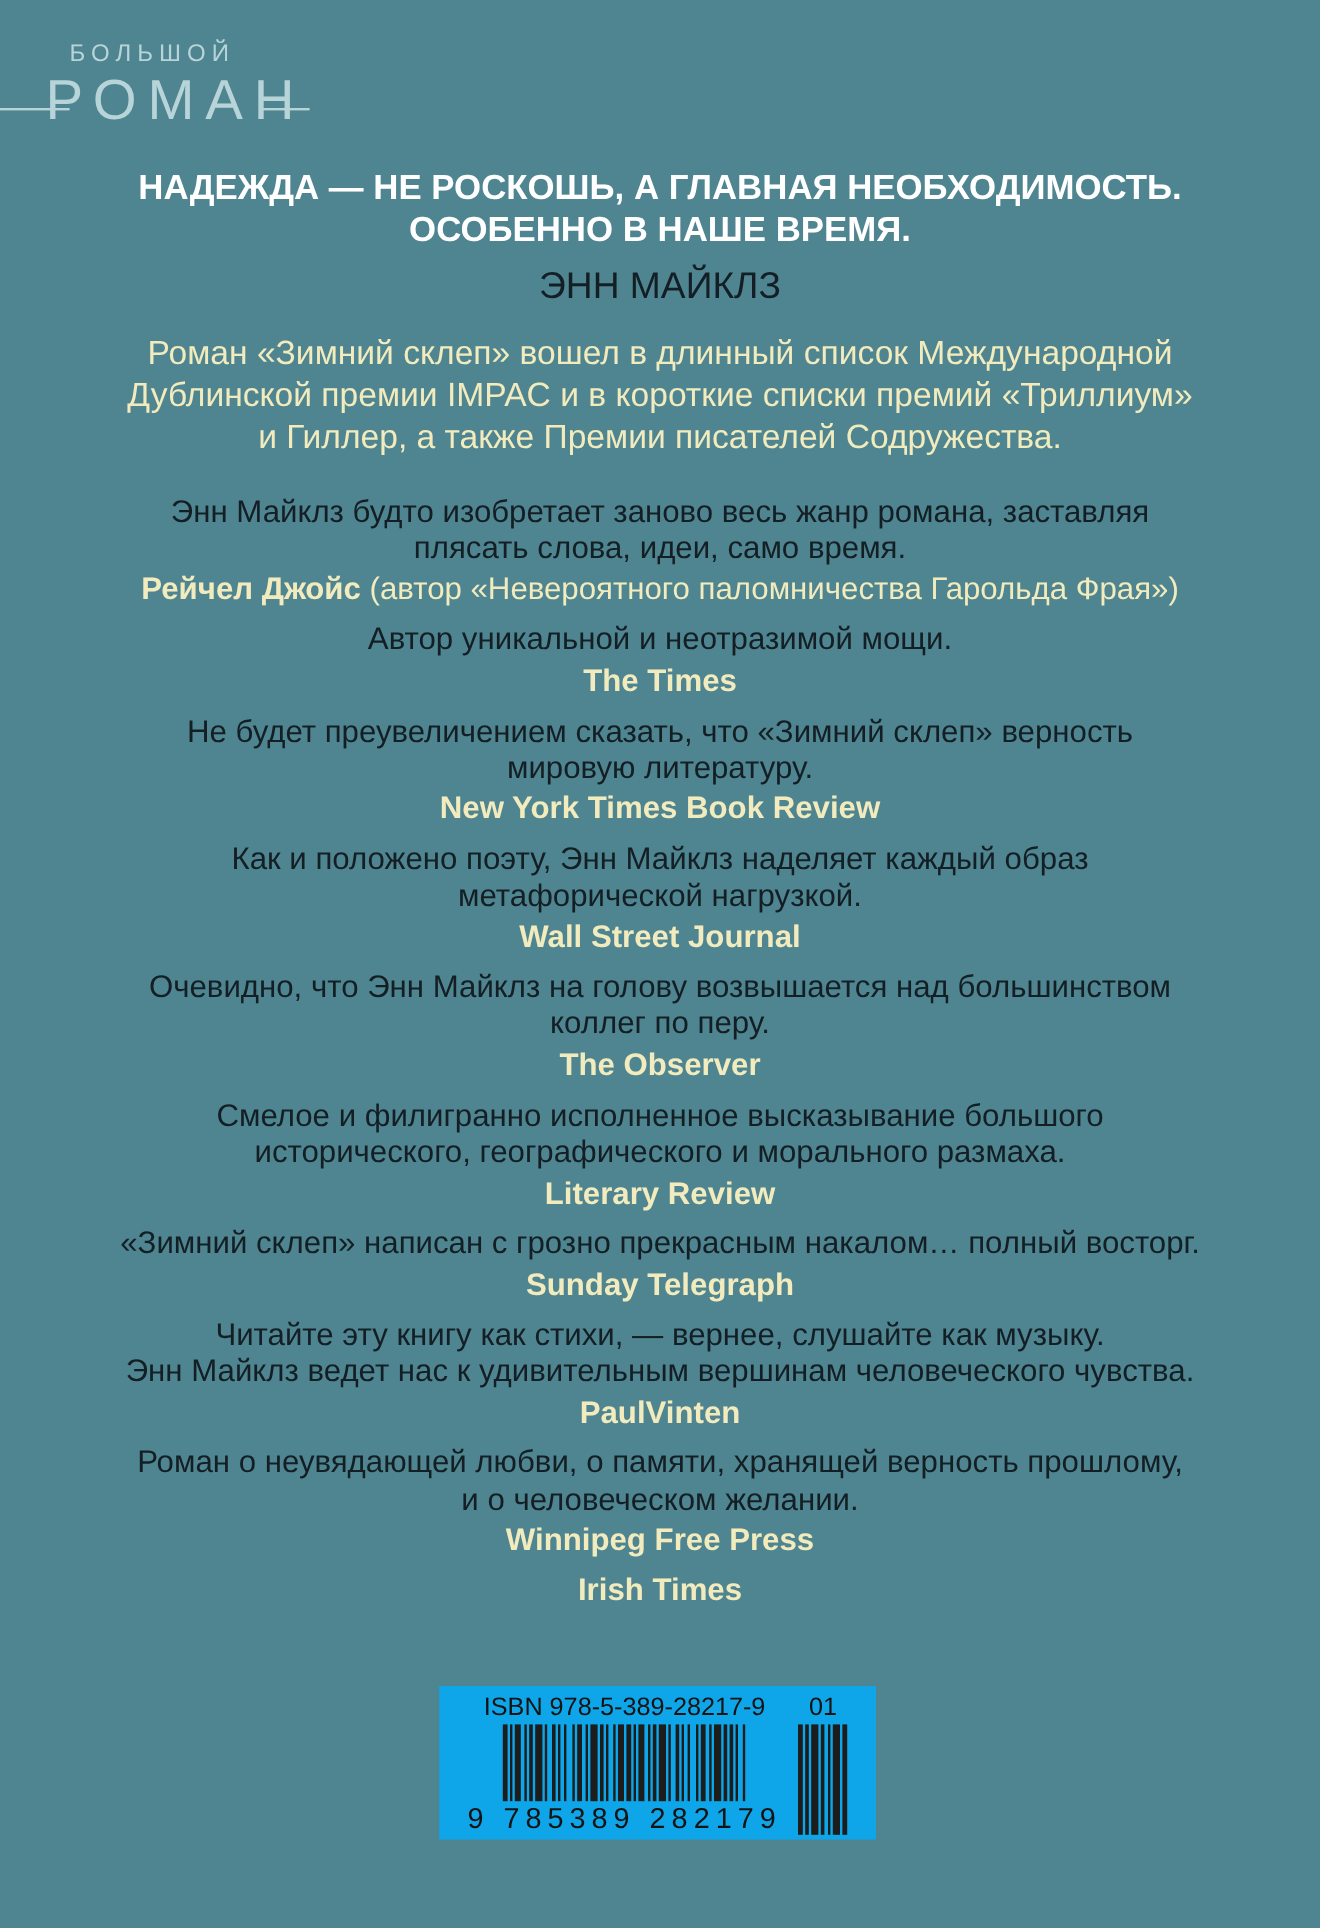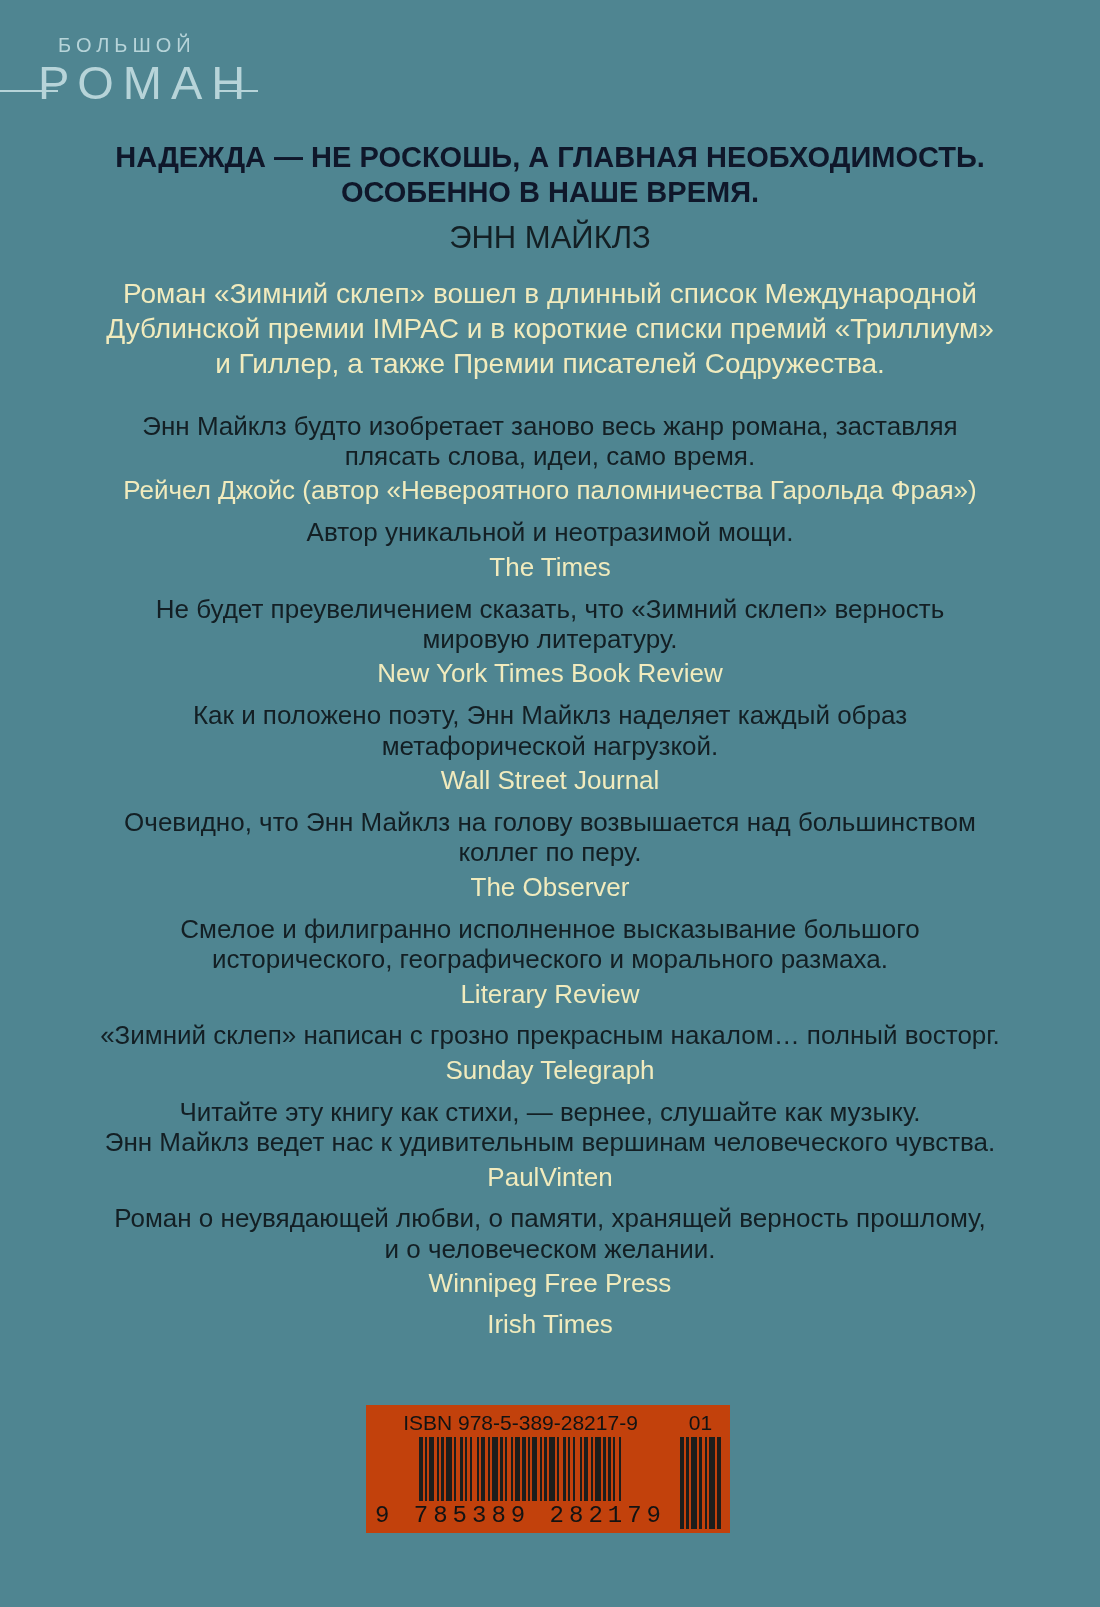--- a/index.html
+++ b/index.html
@@ -27,21 +27,21 @@
     position:absolute;height:2px;background:#b7d4d9;
   }
   .logo-line.left{top:56px;left:0;width:58px;}
   .logo-line.right{top:56px;left:216px;width:42px;}
   
   .content{
     position:absolute;top:140px;left:50px;width:1000px;
     text-align:center;
   }
   .headline{
-    color:#0f172a;
+    color:#ffffff;
     font-size:29px;font-weight:bold;line-height:1.2;
     white-space:pre-line;
     margin:0;
   }
   .author{
     color:#131f24;
     font-size:31px;font-weight:normal;
     margin:10px 0 0 0;
   }
   .award{
@@ -56,42 +56,41 @@
     color:#131f24;
     font-size:26px;line-height:1.17;
     white-space:pre-line;
     margin:0;
   }
   .q-src{
     color:#f1ebbd;
     font-size:26px;line-height:1.15;
     margin:5px 0 0 0;
   }
-  .src-name{font-weight:normal;}
+  .src-name{font-weight:bold;}
   .src-suffix{font-weight:normal;}
   
   .barcode-box{
     position:absolute;left:366px;top:1405px;
     width:364px;height:128px;
-    background:#c2410c;
+    background:#0ea5e9;
     display:flex;align-items:flex-start;justify-content:center;
     gap:14px;padding-top:6px;box-sizing:border-box;
   }
   .bc-main{display:flex;flex-direction:column;align-items:center;}
   .bc-isbn{
     color:#131313;font-size:21px;font-weight:400;letter-spacing:0px;
     margin-bottom:2px;white-space:nowrap;
   }
   .bc-bars{display:flex;height:64px;}
   .bc-bars .bar{background:#1d1d1b;height:100%;}
   .bc-bars .gap{background:transparent;height:100%;}
   .bc-digits{
     color:#131313;font-size:24px;letter-spacing:5px;margin-top:1px;
     white-space:nowrap;
-    font-family:Liberation Mono, monospace;
   }
   .bc-addon{display:flex;flex-direction:column;align-items:center;}
   .bc-addon-label{color:#131313;font-size:21px;margin-bottom:2px;}
   .bc-bars.addon{height:92px;}
   
   .credit{
     position:absolute;left:0;width:1100px;top:1547px;
     text-align:center;
     color:#16313b;
     font-size:24px;

